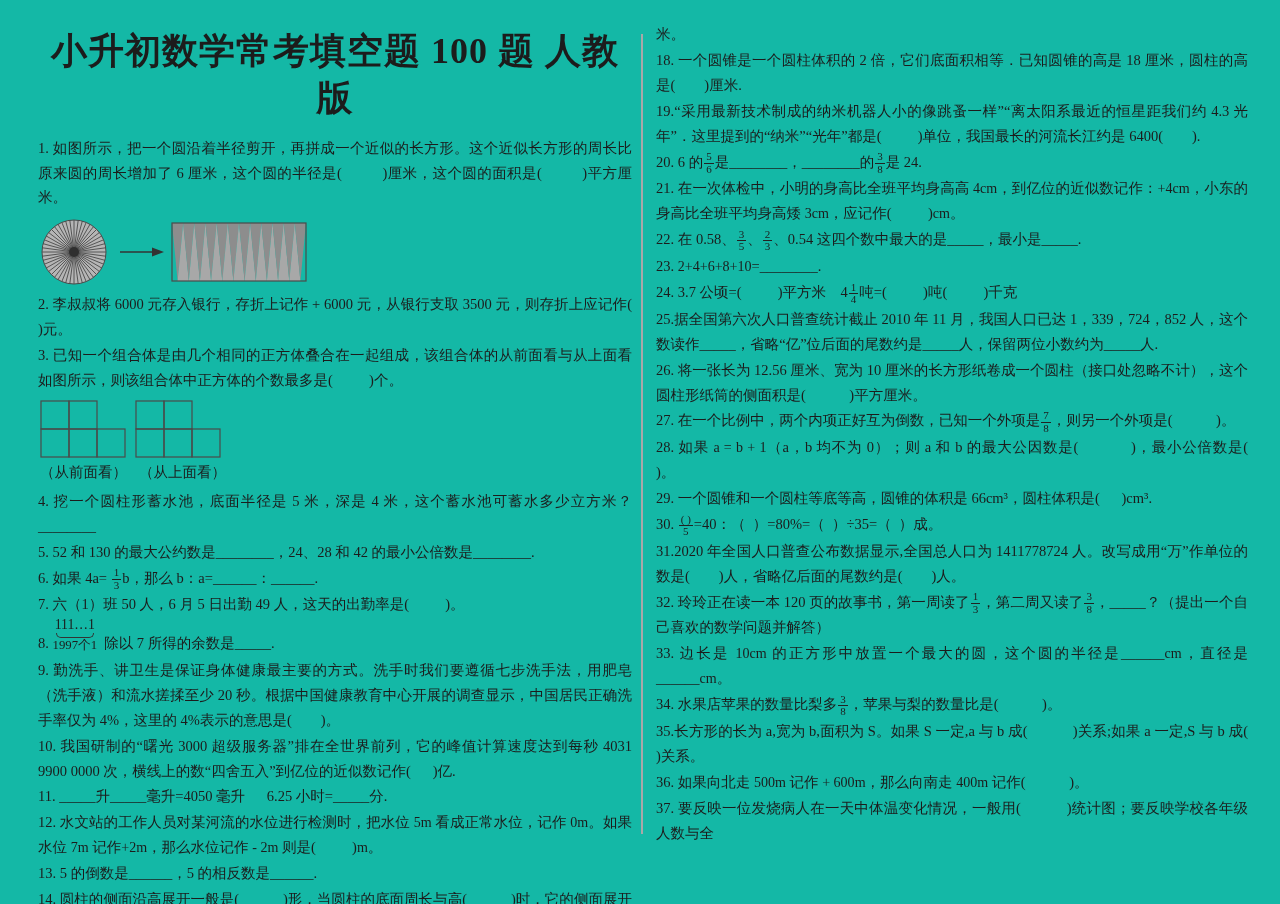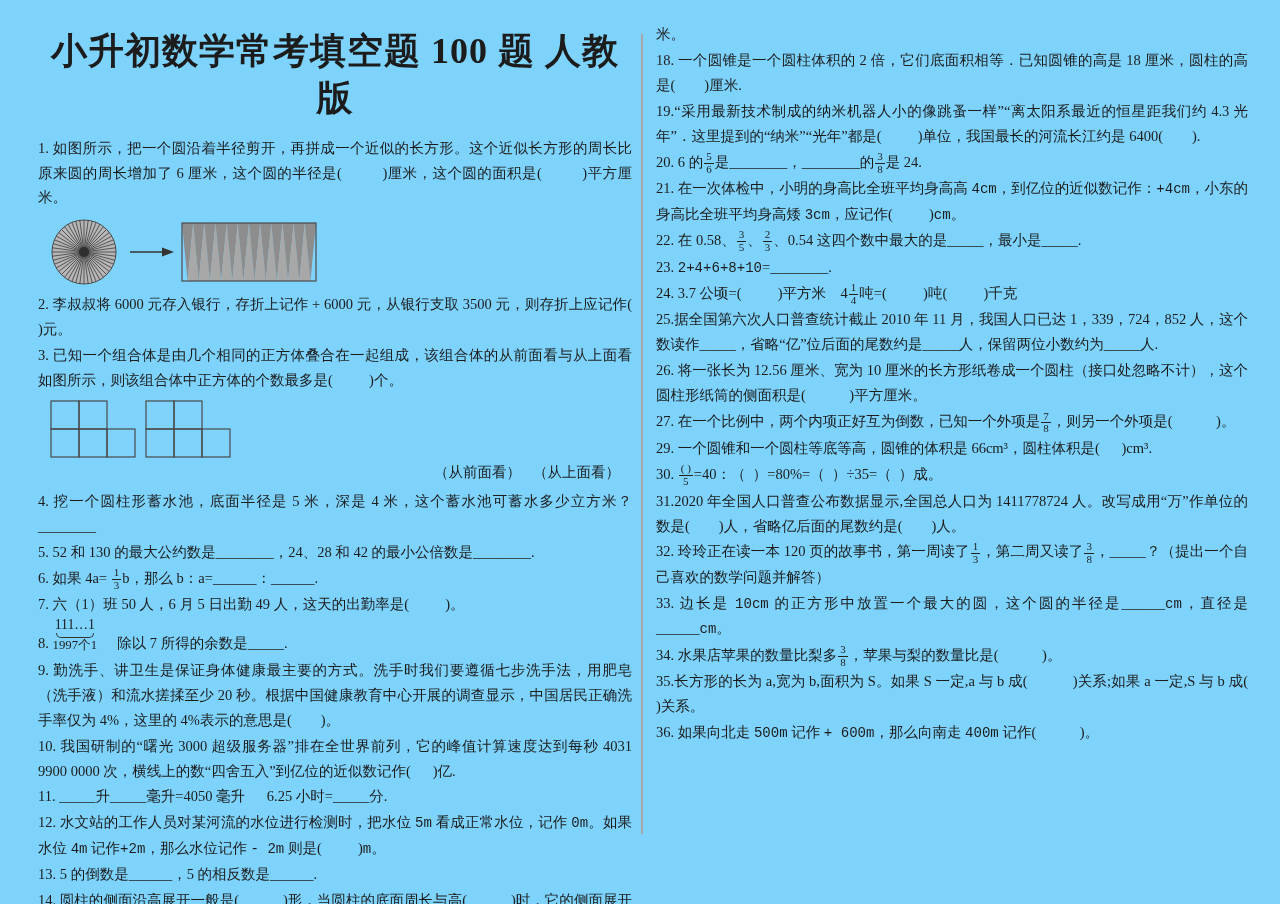--- a/index.html
+++ b/index.html
@@ -1,37 +1,37 @@
 <!DOCTYPE html>
 <html><head>
 <meta charset="utf-8">
 <style>
   html,body{margin:0;padding:0;background:#ffffff;}
   body{width:1280px;height:904px;overflow:hidden;
        font-family:"Liberation Serif","DejaVu Serif",serif;color:#1c1c1c;}
-  .page{position:relative;width:1280px;height:904px;background:#7dd3fc;}
+  .page{position:relative;width:1280px;height:904px;background:#14b8a6;}
   .col{position:absolute;top:24px;}
   .col-left{left:38px;width:594px;}
   .col-right{left:656px;top:22px;width:592px;}
   .divider{position:absolute;left:641px;top:34px;width:1.5px;height:800px;background:#a8a8a8;}
   .title{font-size:36px;font-weight:bold;text-align:center;margin:4px 0 14px 0;
          letter-spacing:1px;line-height:1.3;}
   .q{margin:0 0 1px 0;font-size:14.5px;line-height:1.72;text-align:justify;
      white-space:pre-wrap;overflow-wrap:anywhere;}
-  .sans{font-family:Liberation Mono, monospace;font-size:0.97em;}
+  .sans{font-family:Liberation Serif, serif;font-size:0.97em;}
   .frac{display:inline-block;text-align:center;vertical-align:middle;
         line-height:1.05;font-size:0.76em;padding:0 1px;}
   .frac .fn{display:block;border-bottom:1px solid #222;padding:0 2px;}
   .frac .fd{display:block;padding:0 2px;}
-  .ub{display:inline-block;text-align:center;line-height:1.05;margin-right:20px;}
+  .ub{display:inline-block;text-align:center;line-height:1.05;margin-right:7px;}
   .ub .ubt{display:block;font-size:0.95em;}
   .ub .ubr{display:block;height:4px;margin:0 3px 1px 3px;border:1px solid #333;
            border-top:none;border-radius:0 0 7px 7px;}
   .ub .ubb{display:block;font-size:0.88em;}
-  .fig{margin:7px 0 5px 12px;text-align:right;}
+  .fig{margin:7px 0 5px 2px;}
   .fig svg{display:block;}
   .fig-captions{font-size:14.5px;margin:3px 0 2px 0;line-height:1.5;}
   .fig-captions .cap{margin-right:12px;}
 </style>
 </head>
 <body>
 
 <div class="page">
   <div class="col col-left">
     <h1 class="title">小升初数学常考填空题 100 题 人教版</h1>
@@ -119,42 +119,44 @@
     </div>
   </div>
         <p class="q"><span>4. 挖一个圆柱形蓄水池，底面半径是 5 米，深是 4 米，这个蓄水池可蓄水多少立方米？________</span></p>
         <p class="q"><span>5. 52 和 130 的最大公约数是________，24、28 和 42 的最小公倍数是________.</span></p>
         <p class="q"><span>6. 如果 4a= </span><span class="frac"><span class="fn">1</span><span class="fd">3</span></span><span>b，那么 b：a=______：______.</span></p>
         <p class="q"><span>7. 六（1）班 50 人，6 月 5 日出勤 49 人，这天的出勤率是(          )。</span></p>
         <p class="q"><span>8. </span><span class="ub"><span class="ubt">111…1</span><span class="ubr"></span><span class="ubb">1997个1</span></span><span>除以 7 所得的余数是_____.</span></p>
         <p class="q"><span>9. 勤洗手、讲卫生是保证身体健康最主要的方式。洗手时我们要遵循七步洗手法，用肥皂（洗手液）和流水搓揉至少 20 秒。根据中国健康教育中心开展的调查显示，中国居民正确洗手率仅为 4%，这里的 4%表示的意思是(        )。</span></p>
         <p class="q"><span>10. 我国研制的“曙光 3000 超级服务器”排在全世界前列，它的峰值计算速度达到每秒 4031 9900 0000 次，横线上的数“四舍五入”到亿位的近似数记作(      )亿.</span></p>
         <p class="q"><span>11. _____升_____毫升=4050 毫升      6.25 小时=_____分.</span></p>
-        <p class="q"><span>12. 水文站的工作人员对某河流的水位进行检测时，把水位 </span><span class="sans">5m</span><span> 看成正常水位，记作 </span><span class="sans">0m</span><span>。如果水位 </span><span class="sans">4m</span><span> 记作</span><span class="sans">+2m</span><span>，那么水位记作 </span><span class="sans">- 2m</span><span> 则是(          )</span><span class="sans">m</span><span>。</span></p>
+        <p class="q"><span>12. 水文站的工作人员对某河流的水位进行检测时，把水位 </span><span class="sans">5m</span><span> 看成正常水位，记作 </span><span class="sans">0m</span><span>。如果水位 </span><span class="sans">7m</span><span> 记作</span><span class="sans">+2m</span><span>，那么水位记作 </span><span class="sans">- 2m</span><span> 则是(          )</span><span class="sans">m</span><span>。</span></p>
         <p class="q"><span>13. 5 的倒数是______，5 的相反数是______.</span></p>
         <p class="q"><span>14. 圆柱的侧面沿高展开一般是(            )形，当圆柱的底面周长与高(            )时，它的侧面展开图是正方形。</span></p>
       </div>
   </div>
   <div class="divider"></div>
   <div class="col col-right">
     <div class="questions">
         <p class="q"><span>米。</span></p>
         <p class="q"><span>18. 一个圆锥是一个圆柱体积的 2 倍，它们底面积相等．已知圆锥的高是 18 厘米，圆柱的高是(        )厘米.</span></p>
         <p class="q"><span>19.“采用最新技术制成的纳米机器人小的像跳蚤一样”“离太阳系最近的恒星距我们约 4.3 光年”．这里提到的“纳米”“光年”都是(          )单位，我国最长的河流长江约是 6400(        ).</span></p>
         <p class="q"><span>20. 6 的</span><span class="frac"><span class="fn">5</span><span class="fd">6</span></span><span>是________，________的</span><span class="frac"><span class="fn">3</span><span class="fd">8</span></span><span>是 24.</span></p>
         <p class="q"><span>21. 在一次体检中，小明的身高比全班平均身高高 </span><span class="sans">4cm</span><span>，到亿位的近似数记作：</span><span class="sans">+4cm</span><span>，小东的身高比全班平均身高矮 </span><span class="sans">3cm</span><span>，应记作(          )</span><span class="sans">cm</span><span>。</span></p>
         <p class="q"><span>22. 在 0.58、</span><span class="frac"><span class="fn">3</span><span class="fd">5</span></span><span>、</span><span class="frac"><span class="fn">2</span><span class="fd">3</span></span><span>、0.54 这四个数中最大的是_____，最小是_____.</span></p>
         <p class="q"><span>23. </span><span class="sans">2+4+6+8+10</span><span>=________.</span></p>
         <p class="q"><span>24. 3.7 公顷=(          )平方米    4</span><span class="frac"><span class="fn">1</span><span class="fd">4</span></span><span>吨=(          )吨(          )千克</span></p>
         <p class="q"><span>25.据全国第六次人口普查统计截止 2010 年 11 月，我国人口已达 1，339，724，852 人，这个数读作_____，省略“亿”位后面的尾数约是_____人，保留两位小数约为_____人.</span></p>
         <p class="q"><span>26. 将一张长为 12.56 厘米、宽为 10 厘米的长方形纸卷成一个圆柱（接口处忽略不计），这个圆柱形纸筒的侧面积是(            )平方厘米。</span></p>
         <p class="q"><span>27. 在一个比例中，两个内项正好互为倒数，已知一个外项是</span><span class="frac"><span class="fn">7</span><span class="fd">8</span></span><span>，则另一个外项是(            )。</span></p>
+        <p class="q"><span>28. 如果 </span><span class="sans">a = b + 1</span><span>（a，b 均不为 0）；则 a 和 b 的最大公因数是(            )，最小公倍数是(          )。</span></p>
         <p class="q"><span>29. 一个圆锥和一个圆柱等底等高，圆锥的体积是 66cm³，圆柱体积是(      )cm³.</span></p>
         <p class="q"><span>30. </span><span class="frac"><span class="fn">( )</span><span class="fd">5</span></span><span>=40：（  ）=80%=（  ）÷35=（  ）成。</span></p>
         <p class="q"><span>31.2020 年全国人口普查公布数据显示,全国总人口为 1411778724 人。改写成用“万”作单位的数是(        )人，省略亿后面的尾数约是(        )人。</span></p>
         <p class="q"><span>32. 玲玲正在读一本 120 页的故事书，第一周读了</span><span class="frac"><span class="fn">1</span><span class="fd">3</span></span><span>，第二周又读了</span><span class="frac"><span class="fn">3</span><span class="fd">8</span></span><span>，_____？（提出一个自己喜欢的数学问题并解答）</span></p>
         <p class="q"><span>33. 边长是 </span><span class="sans">10cm</span><span> 的正方形中放置一个最大的圆，这个圆的半径是______</span><span class="sans">cm</span><span>，直径是______</span><span class="sans">cm</span><span>。</span></p>
         <p class="q"><span>34. 水果店苹果的数量比梨多</span><span class="frac"><span class="fn">3</span><span class="fd">8</span></span><span>，苹果与梨的数量比是(            )。</span></p>
         <p class="q"><span>35.长方形的长为 a,宽为 b,面积为 S。如果 S 一定,a 与 b 成(            )关系;如果 a 一定,S 与 b 成(        )关系。</span></p>
         <p class="q"><span>36. 如果向北走 </span><span class="sans">500m</span><span> 记作 </span><span class="sans">+ 600m</span><span>，那么向南走 </span><span class="sans">400m</span><span> 记作(            )。</span></p>
+        <p class="q"><span>37. 要反映一位发烧病人在一天中体温变化情况，一般用(            )统计图；要反映学校各年级人数与全</span></p>
       </div>
   </div>
 </div>
 
 </body></html>

